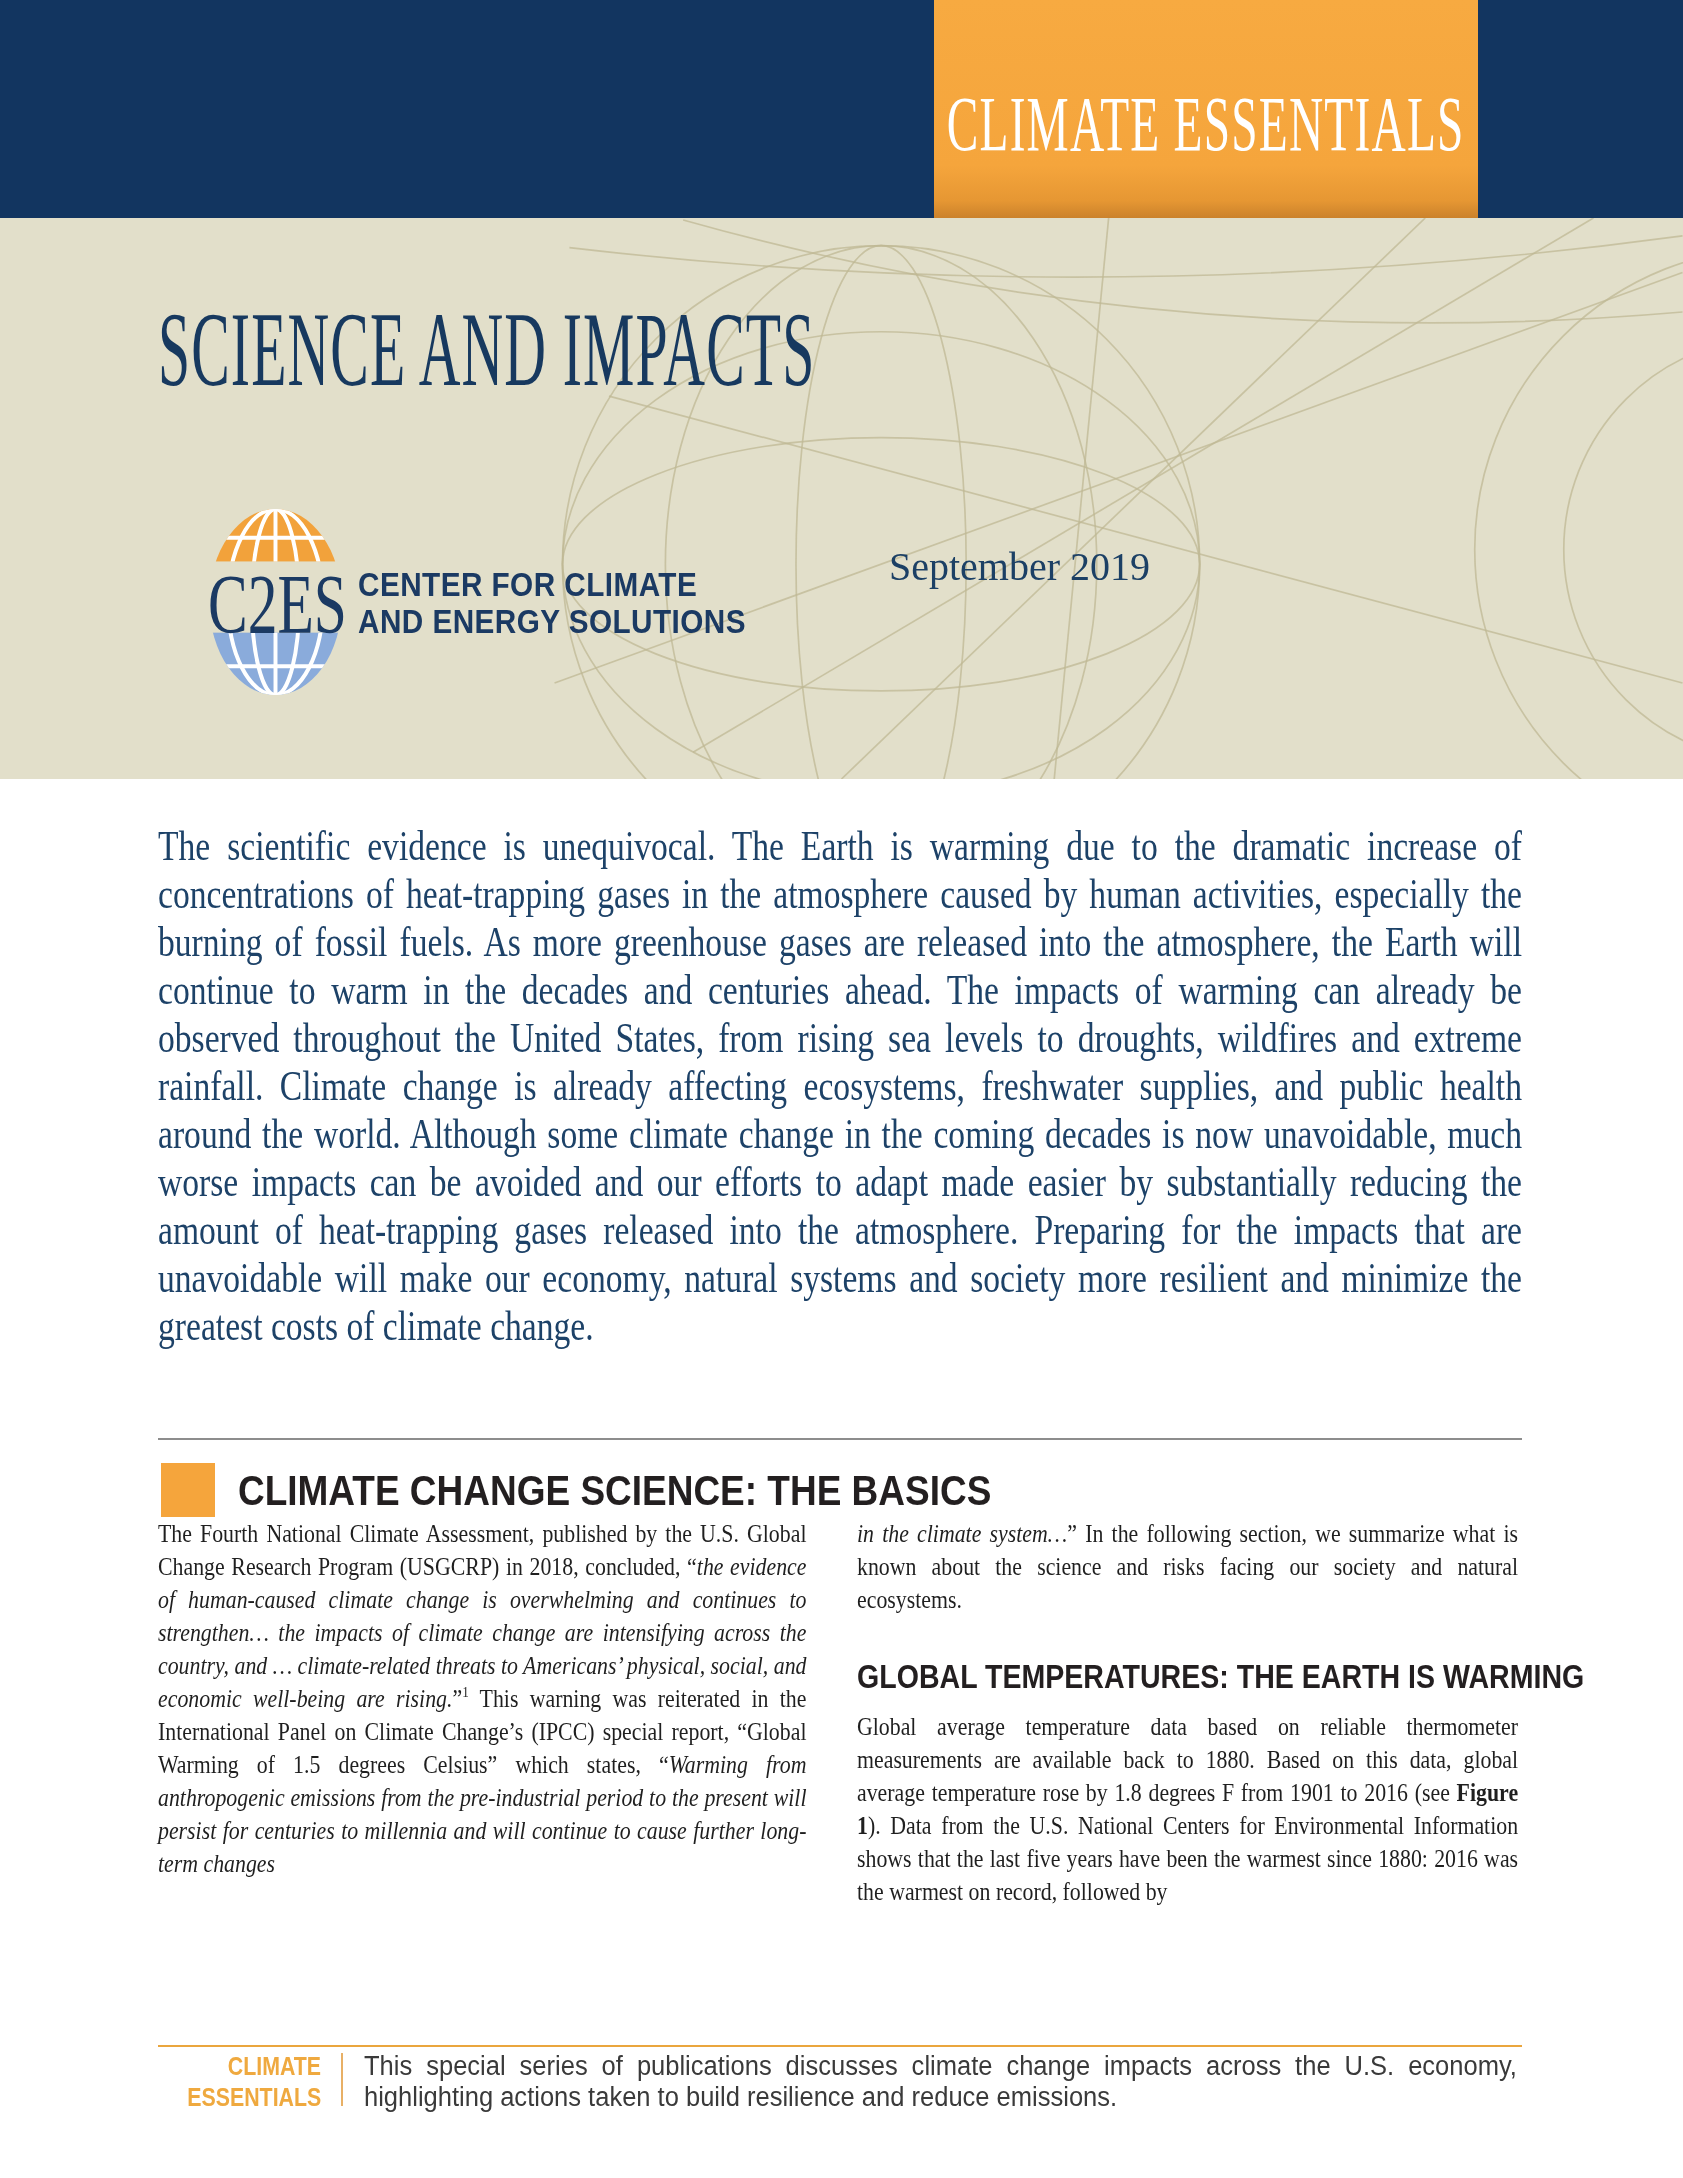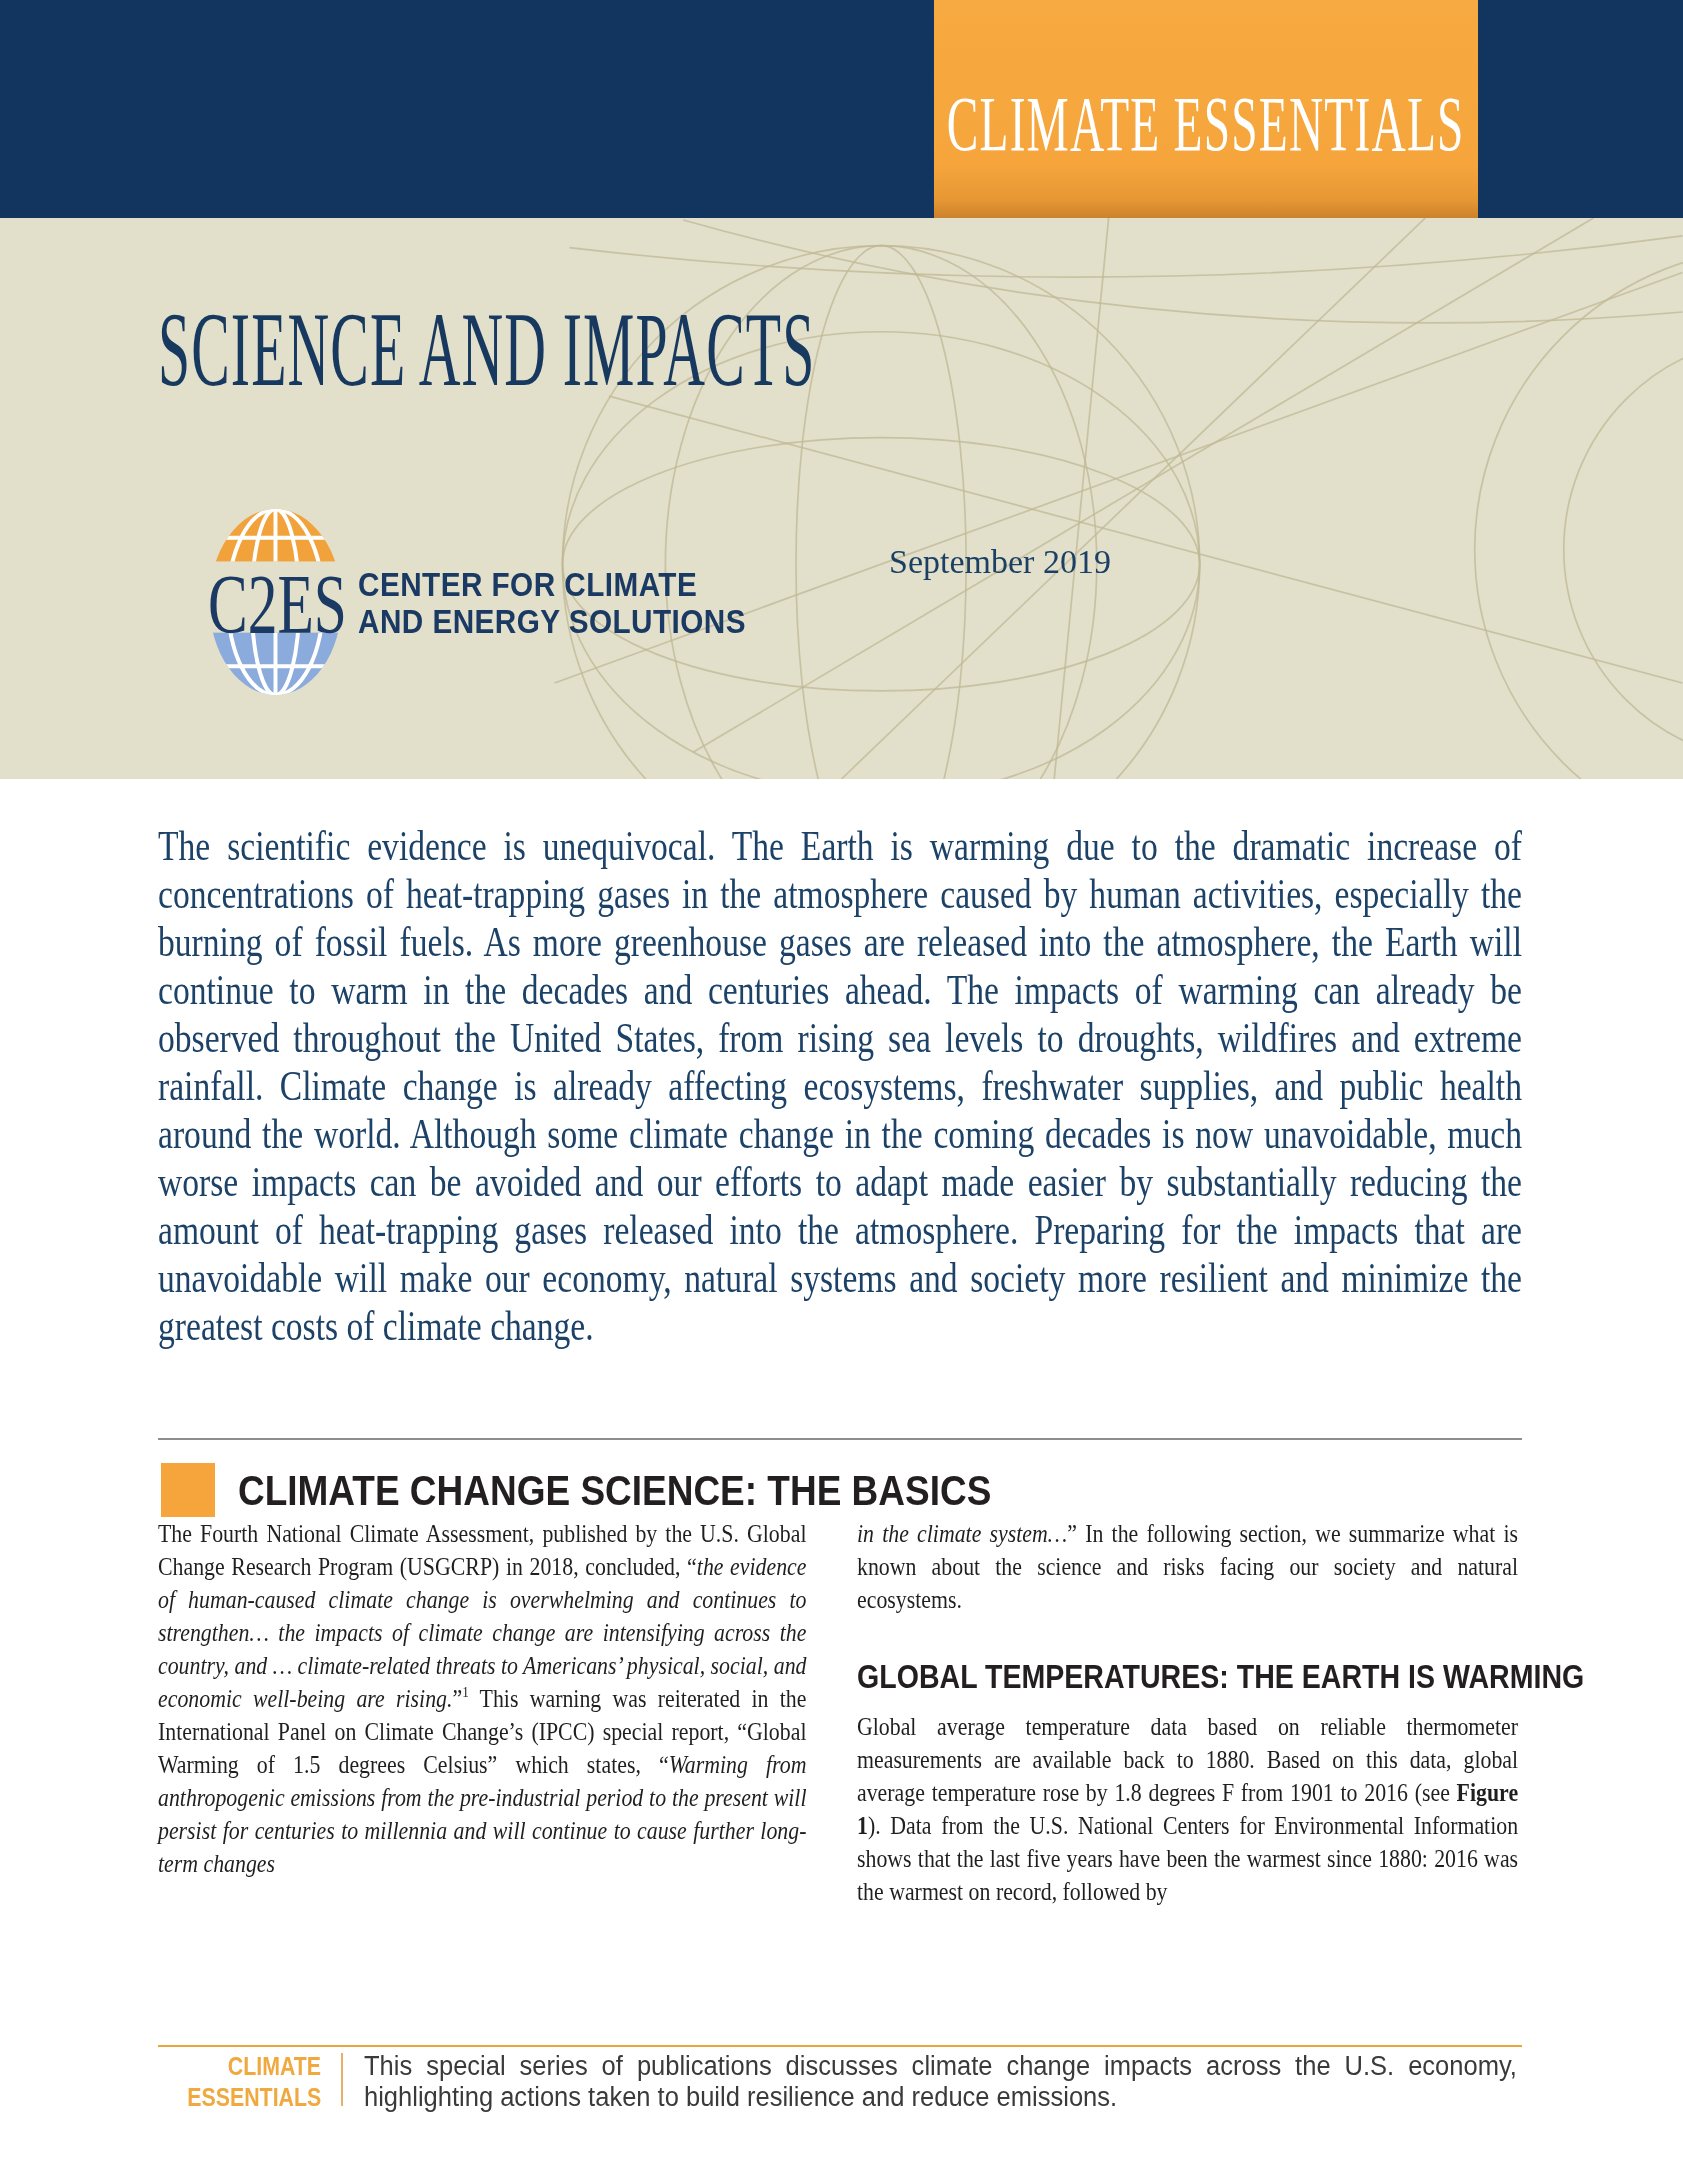--- a/index.html
+++ b/index.html
@@ -25,21 +25,21 @@
   .wf{stroke:var(--wireframe-tan);stroke-width:1.7;fill:none;opacity:.75;}
 
   .page-title{position:absolute;left:158px;top:297px;color:var(--title-navy);font-size:105px;
       letter-spacing:2px;white-space:nowrap;transform:scaleX(0.55);transform-origin:left top;line-height:1;}
 
   .logo-acronym{position:absolute;left:208px;top:562px;color:#1B3A63;font-size:85px;line-height:1;
       transform:scaleX(0.70);transform-origin:left top;white-space:nowrap;}
   .logo-name{position:absolute;left:358px;top:566px;color:#1B3A63;font-size:33px;line-height:37px;
       font-family:"Liberation Sans",sans-serif;font-weight:bold;letter-spacing:0.5px;
       transform:scaleX(0.90);transform-origin:left top;white-space:nowrap;}
-  .pub-date{position:absolute;left:889px;top:543px;color:#1C4065;font-size:34px;}
+  .pub-date{position:absolute;left:889px;top:543px;color:#1C4065;font-size:40px;}
 
   
   .intro{position:absolute;left:158px;top:822px;width:1705px;transform:scaleX(0.80);
       transform-origin:left top;color:var(--navy-text);font-size:42px;line-height:48px;
       text-align:justify;}
 
   .rule{position:absolute;left:158px;top:1438px;width:1364px;height:2px;background:#8D8D8D;}
 
   
   .heading-square{position:absolute;left:161px;top:1463px;width:54px;height:54px;background:var(--orange);}

